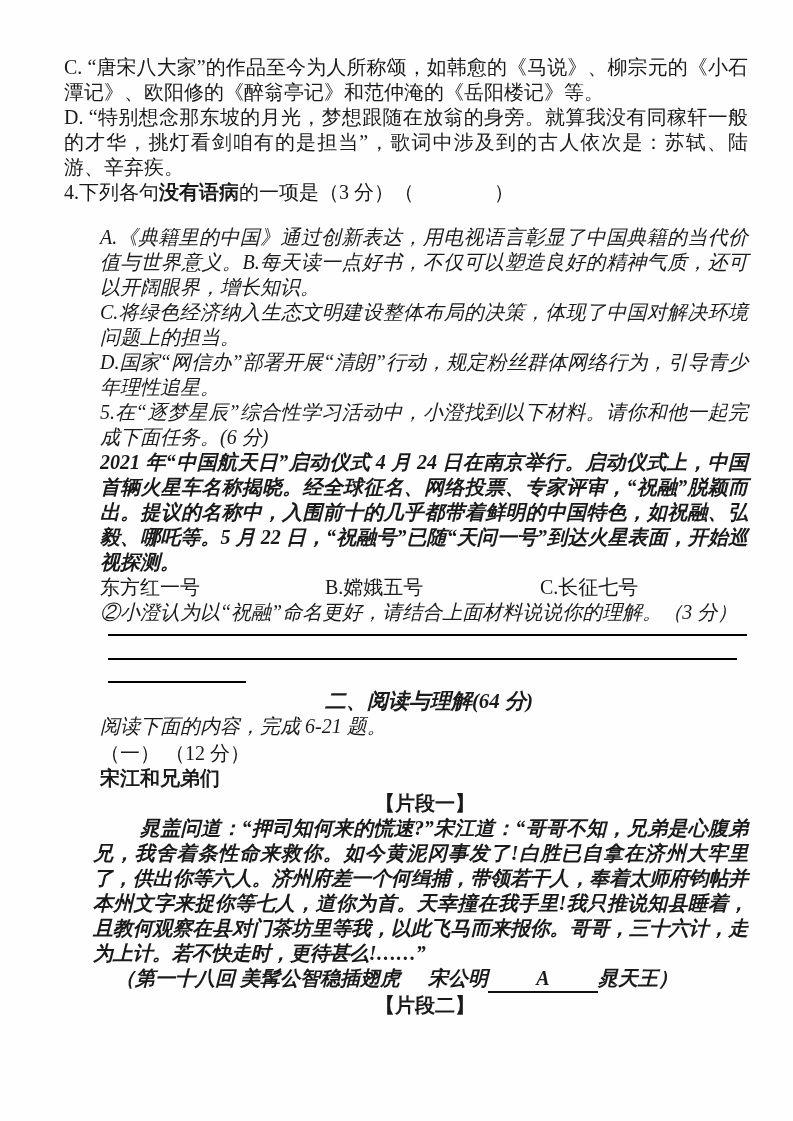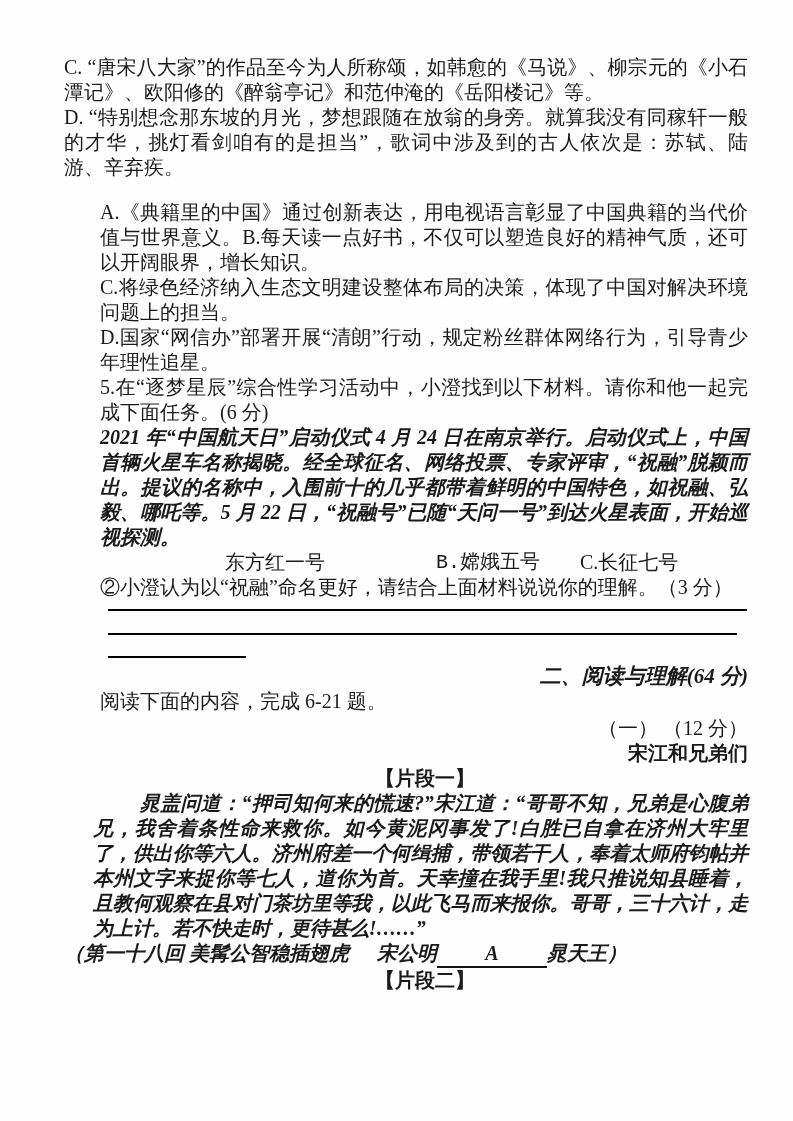--- a/index.html
+++ b/index.html
@@ -9,50 +9,51 @@
     box-sizing:border-box;
     background:#fefefe;
     padding:55px 45px 0 64px;
     font-family:"Liberation Serif","DejaVu Serif",serif;
     font-size:20px;line-height:25px;
     color:#1a1a1a;
     overflow:hidden;
   }
   p{margin:0;text-align:justify;}
   .nowrap{white-space:nowrap;text-align:left;}
-  .indent{margin-left:36px;}
+  .indent{margin-left:36px;font-style:italic;}
   .block-q4opts{margin-top:20px;}
   .kai{font-style:italic;font-weight:bold;}
   b{font-weight:bold;}
-  .choices{display:flex;margin-left:36px;white-space:nowrap;text-align:right;}
+  .choices{display:flex;margin-left:36px;white-space:nowrap;}
   .choice-1{display:inline-block;width:225px;}
-  .choice-2{display:inline-block;width:215px;font-family:Liberation Mono, monospace;}
-  .choice-3{display:inline-block;margin-left:40px;}
+  .choice-2{display:inline-block;width:215px;}
+  .choice-3{display:inline-block;}
   .rule{border-top:2px solid #000;height:0;}
   .rule-1{margin:9px 0 0 44px;width:639px;}
   .rule-2{margin:22px 0 0 44px;width:629px;}
   .rule-3{margin:21px 0 0 44px;width:138px;}
-  .heading{margin:6px 0 0 46px;font-weight:bold;font-style:italic;font-size:21px;white-space:nowrap;text-align:right;}
-  .center{text-align:right;margin-left:36px;}
+  .heading{margin:6px 0 0 46px;font-weight:bold;font-style:italic;font-size:21px;white-space:nowrap;text-align:center;}
+  .center{text-align:left;margin-left:36px;}
   .part-label{margin-top:2px;}
   .title{font-weight:bold;}
   .fragment-label{font-weight:bold;margin-left:38px;text-align:center;}
   .passage{margin-left:29px;text-indent:47px;letter-spacing:-0.3px;}
-  .attribution{white-space:nowrap;text-align:left;}
+  .attribution{margin-left:51px;white-space:nowrap;text-align:left;}
   .attr-gap{display:inline-block;width:28px;}
   .blank{display:inline-block;width:110px;border-bottom:2px solid #111;text-align:center;}
 </style>
 </head>
 <body>
 
 <div class="page">
 
   <p class="line">C. “唐宋八大家”的作品至今为人所称颂，如韩愈的《马说》、柳宗元的《小石潭记》、欧阳修的《醉翁亭记》和范仲淹的《岳阳楼记》等。</p>
   <p class="line">D. “特别想念那东坡的月光，梦想跟随在放翁的身旁。就算我没有同稼轩一般的才华，挑灯看剑咱有的是担当”，歌词中涉及到的古人依次是：苏轼、陆游、辛弃疾。</p>
 
+  <p class="line nowrap"><span>4.下列各句</span><b>没有语病</b><span>的一项是（3 分）（　　　　）</span></p>
 
   <div class="indent block-q4opts">
     <p class="line">A.《典籍里的中国》通过创新表达，用电视语言彰显了中国典籍的当代价值与世界意义。B.每天读一点好书，不仅可以塑造良好的精神气质，还可以开阔眼界，增长知识。</p>
     <p class="line">C.将绿色经济纳入生态文明建设整体布局的决策，体现了中国对解决环境问题上的担当。</p>
     <p class="line">D.国家“网信办”部署开展“清朗”行动，规定粉丝群体网络行为，引导青少年理性追星。</p>
   </div>
 
   <p class="line indent">5.在“逐梦星辰”综合性学习活动中，小澄找到以下材料。请你和他一起完成下面任务。(6 分)</p>
   <p class="line indent kai">2021 年“中国航天日”启动仪式 4 月 24 日在南京举行。启动仪式上，中国首辆火星车名称揭晓。经全球征名、网络投票、专家评审，“祝融”脱颖而出。提议的名称中，入围前十的几乎都带着鲜明的中国特色，如祝融、弘毅、哪吒等。5 月 22 日，“祝融号”已随“天问一号”到达火星表面，开始巡视探测。</p>
 

